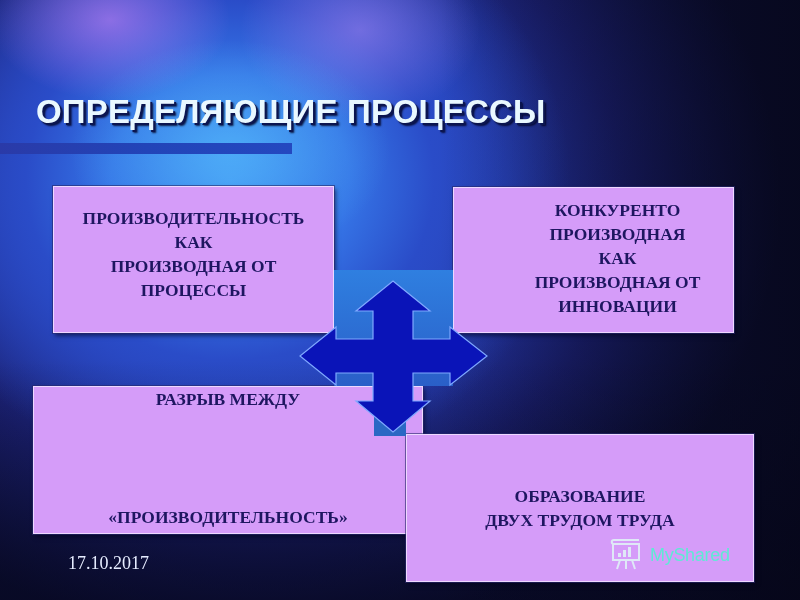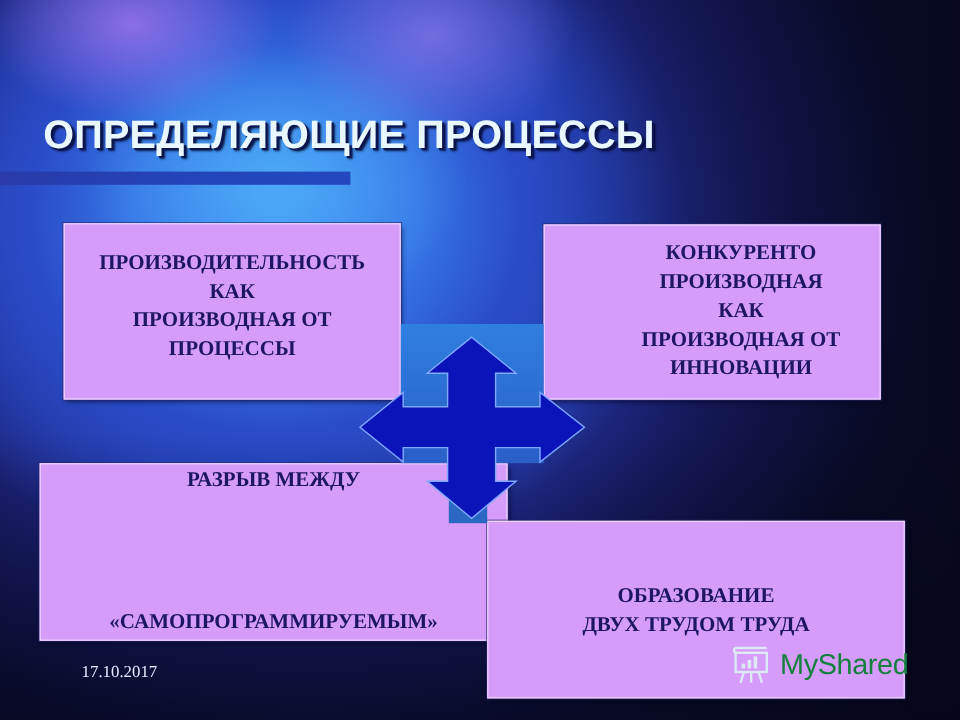--- a/index.html
+++ b/index.html
@@ -48,30 +48,30 @@
     }
     .box .line { display: block; white-space: nowrap; }
     #box1 { left: 53px; top: 186px; width: 281px; height: 147px; padding-bottom: 12px; }
     #box2 { left: 453px; top: 187px; width: 281px; height: 146px; padding-bottom: 4px; padding-left: 48px; }
     #box3 { left: 33px; top: 386px; width: 390px; height: 148px; padding-bottom: 4px; justify-content: space-between; }
     #box4 { left: 406px; top: 386px; width: 348px; height: 148px; padding-top: 0; margin-top: 48px; }
     .arrow-wrap { position: absolute; left: 0; top: 0; width: 800px; height: 600px; pointer-events: none; }
     .arrow-wrap svg { position: absolute; left: 0; top: 0; }
     .date {
       position: absolute; left: 68px; top: 553px;
-      font-family: "Liberation Serif", serif; font-size: 14px; color: #e6ecff;
+      font-family: "Liberation Serif", serif; font-size: 18px; color: #e6ecff;
     }
     .watermark {
       position: absolute; left: 608px; top: 538px; height: 34px;
       display: flex; align-items: center; gap: 6px;
       color: #dde6f6;
     }
     .watermark .wm-text {
-      font-family: "Liberation Sans", sans-serif; font-size: 24px; letter-spacing: -0.3px;
-      color: #15803d;
+      font-family: "Liberation Sans", sans-serif; font-size: 18px; letter-spacing: -0.3px;
+      color: #5eead4;
     }
   </style>
 </head>
 <body>
 
 <div class="bg"></div>
 <div class="bg-vignette"></div>
 
 <div class="title">ОПРЕДЕЛЯЮЩИЕ ПРОЦЕССЫ</div>
 <div class="title-bar"></div>
@@ -86,21 +86,21 @@
 <div class="box" id="box2">
   <span class="line">КОНКУРЕНТО</span>
   <span class="line">ПРОИЗВОДНАЯ</span>
   <span class="line">КАК</span>
   <span class="line">ПРОИЗВОДНАЯ ОТ</span>
   <span class="line">ИННОВАЦИИ</span>
 </div>
 
 <div class="box" id="box3">
   <span class="line">РАЗРЫВ МЕЖДУ</span>
-  <span class="line">«САМОПРОГРАММИРУЕМЫМ»</span>
+  <span class="line">«ПРОИЗВОДИТЕЛЬНОСТЬ»</span>
 </div>
 
 <div class="box" id="box4">
   <span class="line">ОБРАЗОВАНИЕ</span>
   <span class="line">ДВУХ ТРУДОМ ТРУДА</span>
 </div>
 
 <div class="arrow-wrap">
   <svg width="800" height="600" viewBox="0 0 800 600" xmlns="http://www.w3.org/2000/svg">
     <defs>

